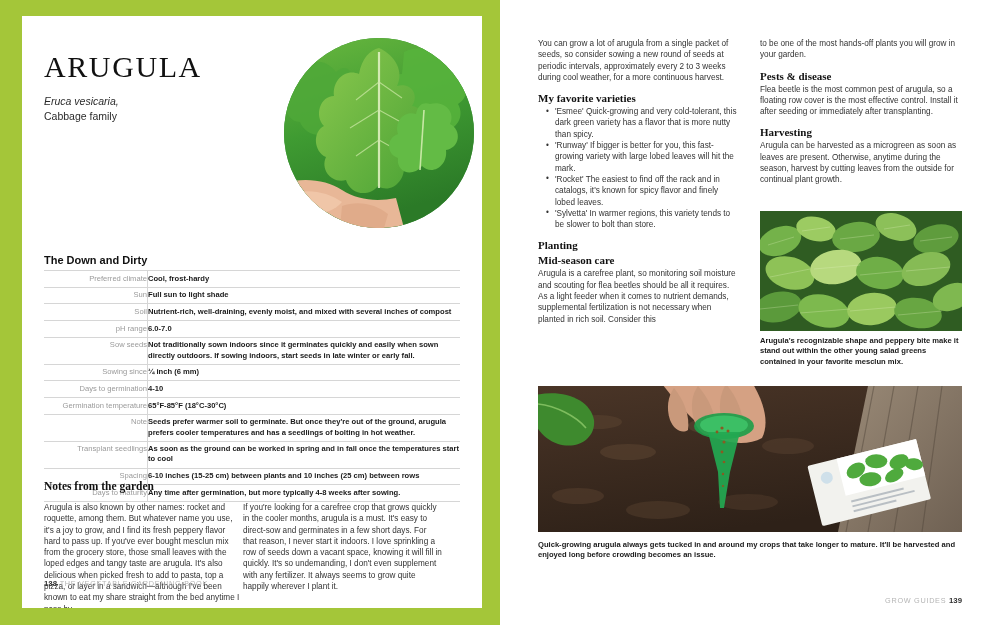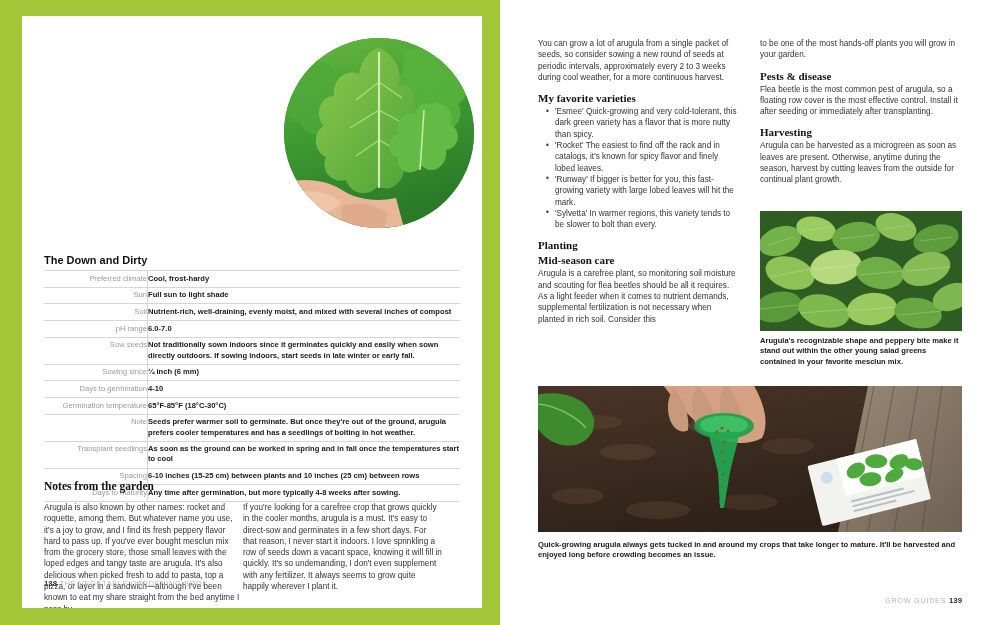--- a/index.html
+++ b/index.html
@@ -222,20 +222,25 @@
 </style>
 </head>
 <body>
 
 <div class="spread">
 
   <div class="left-green"></div>
   <div class="left-page">
     <div class="left-inner">
 
+      <div class="title-block">
+        <div class="veg-title">ARUGULA</div>
+        <div class="veg-latin">Eruca vesicaria,</div>
+        <div class="veg-family">Cabbage family</div>
+      </div>
 
       <div class="leaf-circle">
         <svg viewBox="0 0 190 190" preserveAspectRatio="xMidYMid slice" aria-hidden="true">
           <defs>
             <linearGradient id="lg1" x1="0" y1="0" x2="0.3" y2="1">
               <stop offset="0" stop-color="#6ab83f"></stop>
               <stop offset="0.5" stop-color="#3f9b32"></stop>
               <stop offset="1" stop-color="#2b7a27"></stop>
             </linearGradient>
             <linearGradient id="lg2" x1="0" y1="0" x2="1" y2="1">
@@ -338,23 +343,23 @@
 
   <div class="right-page">
     <div class="right-inner">
 
       <div class="rcols">
         <div class="rcol">
           <p>You can grow a lot of arugula from a single packet of seeds, so consider sowing a new round of seeds at periodic intervals, approximately every 2 to 3 weeks during cool weather, for a more continuous harvest.</p>
           <h3>My favorite varieties</h3>
           <ul class="varieties" id="varieties-list">
               <li>'Esmee' Quick-growing and very cold-tolerant, this dark green variety has a flavor that is more nutty than spicy.</li>
+              <li>'Runway' If bigger is better for you, this fast-growing variety with large lobed leaves will hit the mark.</li>
               <li>'Rocket' The easiest to find off the rack and in catalogs, it's known for spicy flavor and finely lobed leaves.</li>
-              <li>'Runway' If bigger is better for you, this fast-growing variety with large lobed leaves will hit the mark.</li>
-              <li>'Sylvetta' In warmer regions, this variety tends to be slower to bolt than every.</li>
+              <li>'Sylvetta' In warmer regions, this variety tends to be slower to bolt than store.</li>
             </ul>
           <h3>Planting</h3>
           <h3>Mid-season care</h3>
           <p>Arugula is a carefree plant, so monitoring soil moisture and scouting for flea beetles should be all it requires. As a light feeder when it comes to nutrient demands, supplemental fertilization is not necessary when planted in rich soil. Consider this</p>
         </div>
 
         <div class="rcol">
           <p>to be one of the most hands-off plants you will grow in your garden.</p>
           <h3>Pests &amp; disease</h3>
           <p>Flea beetle is the most common pest of arugula, so a floating row cover is the most effective control. Install it after seeding or immediately after transplanting.</p>

